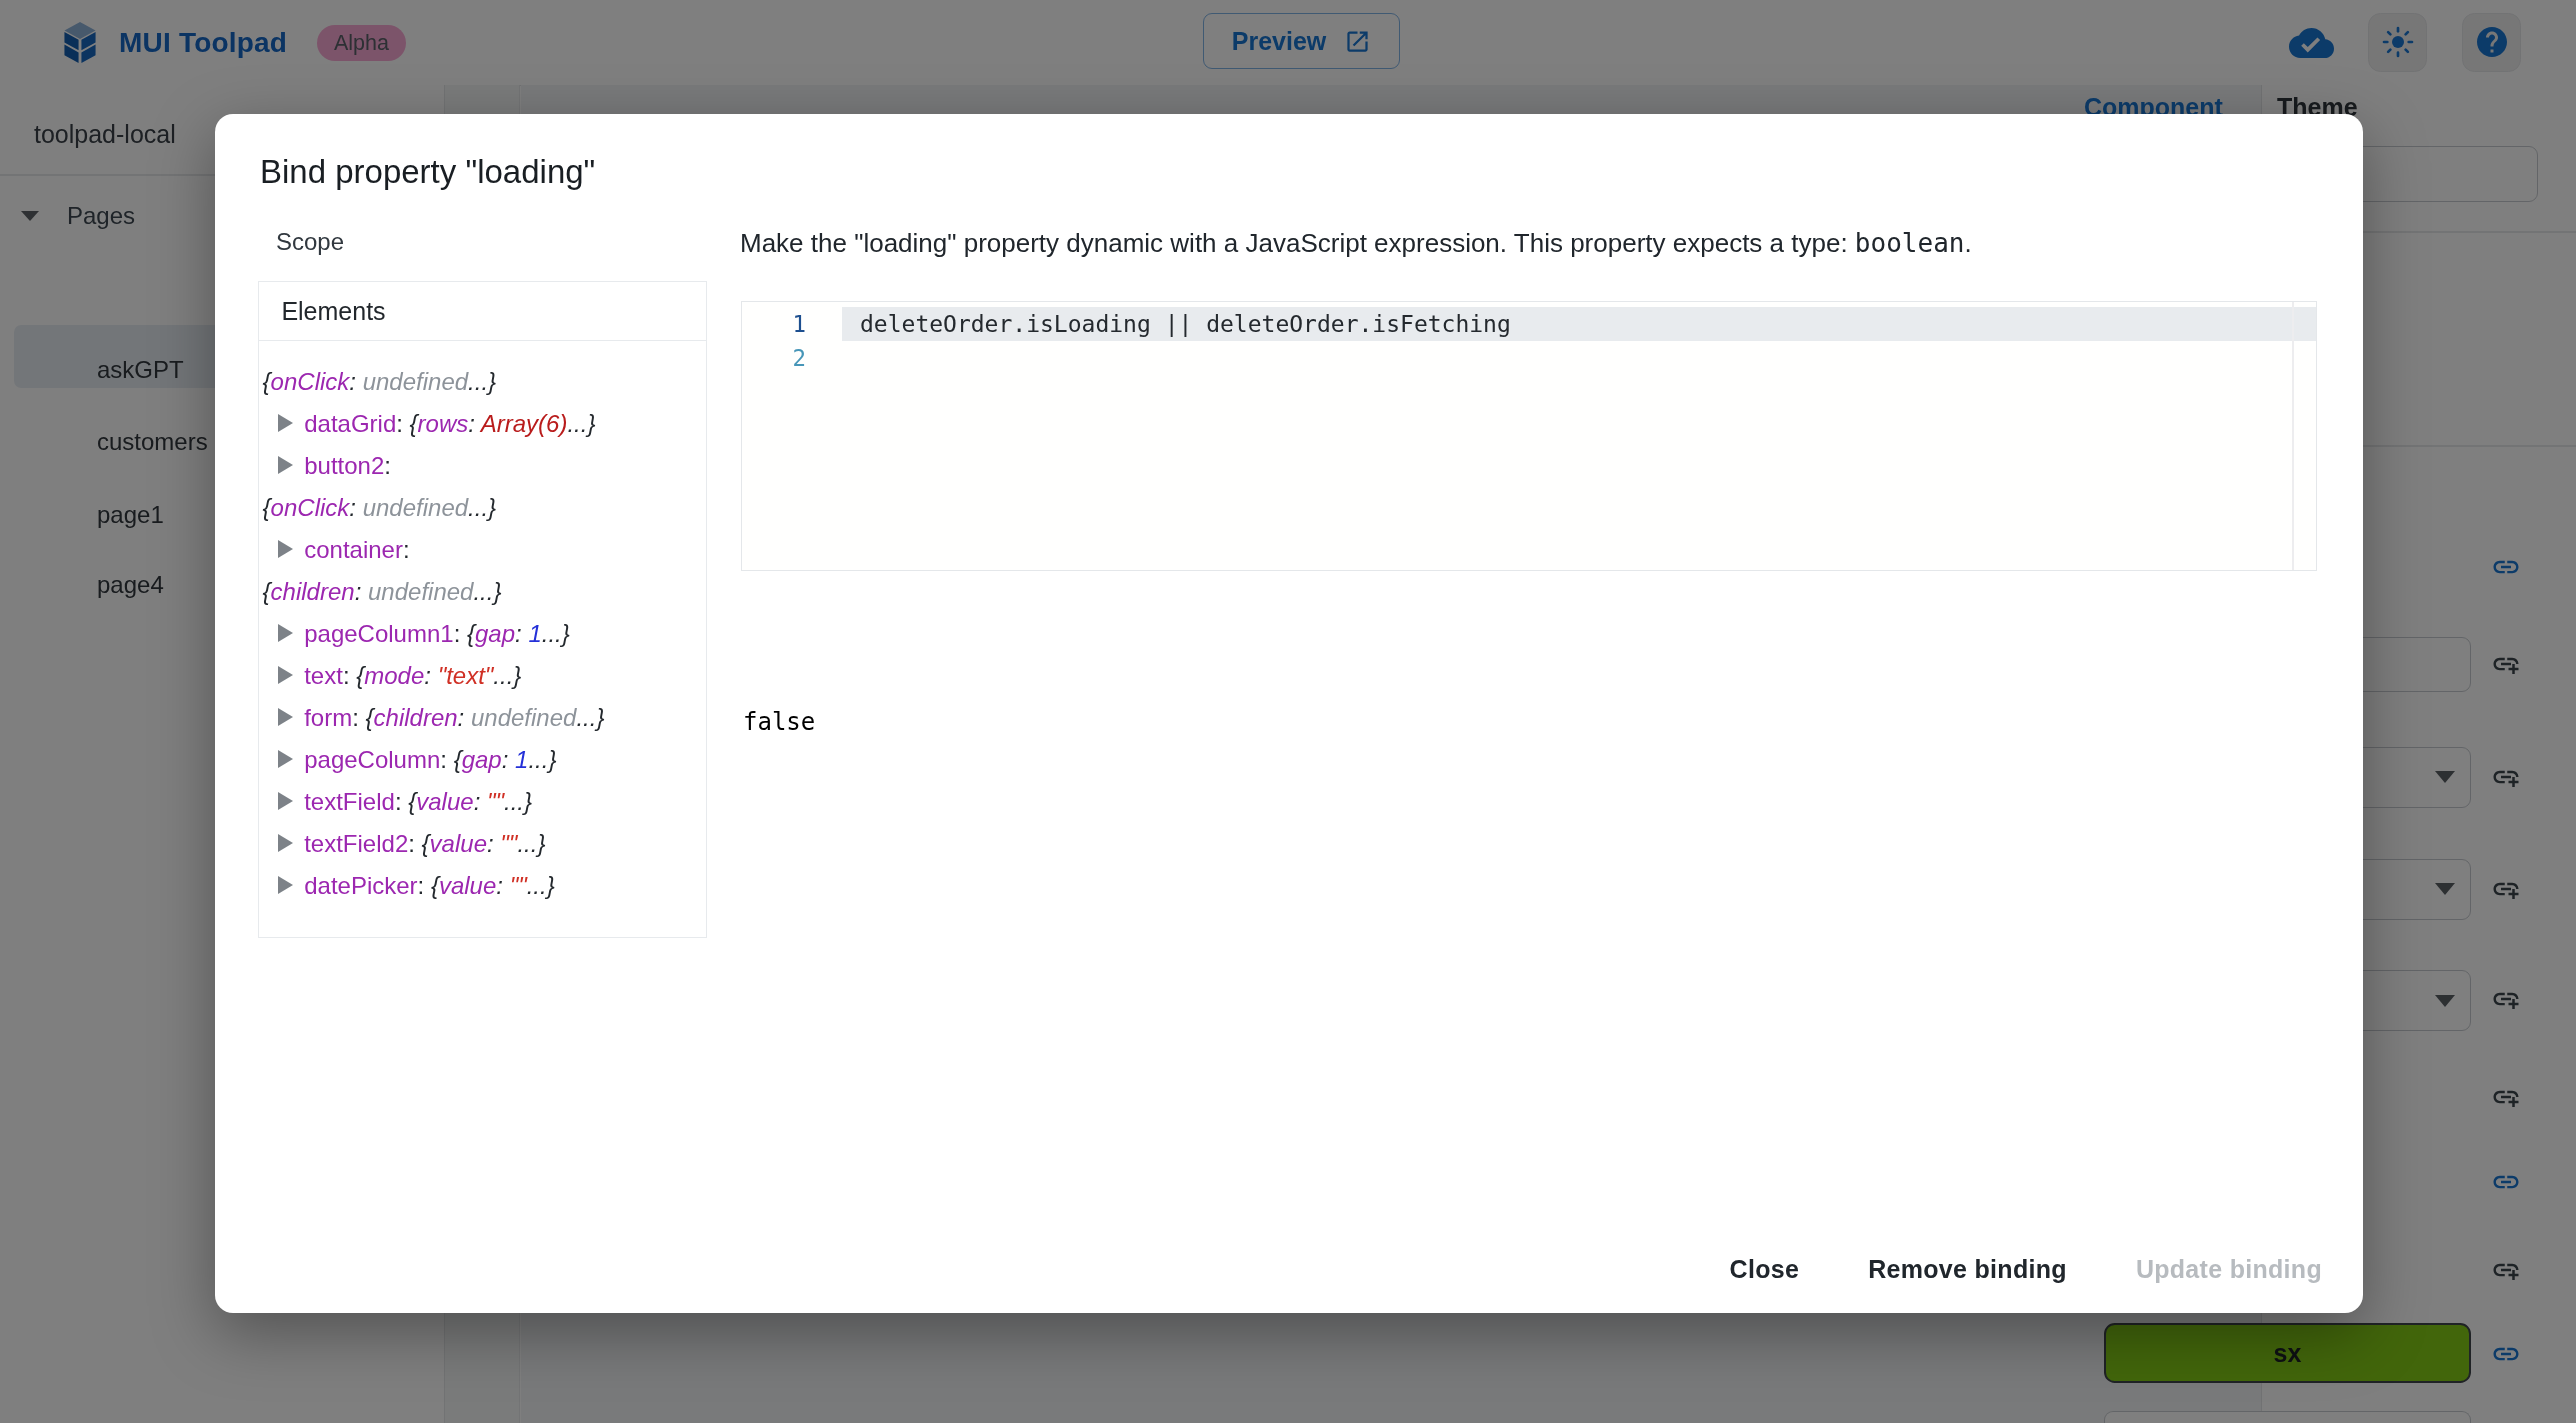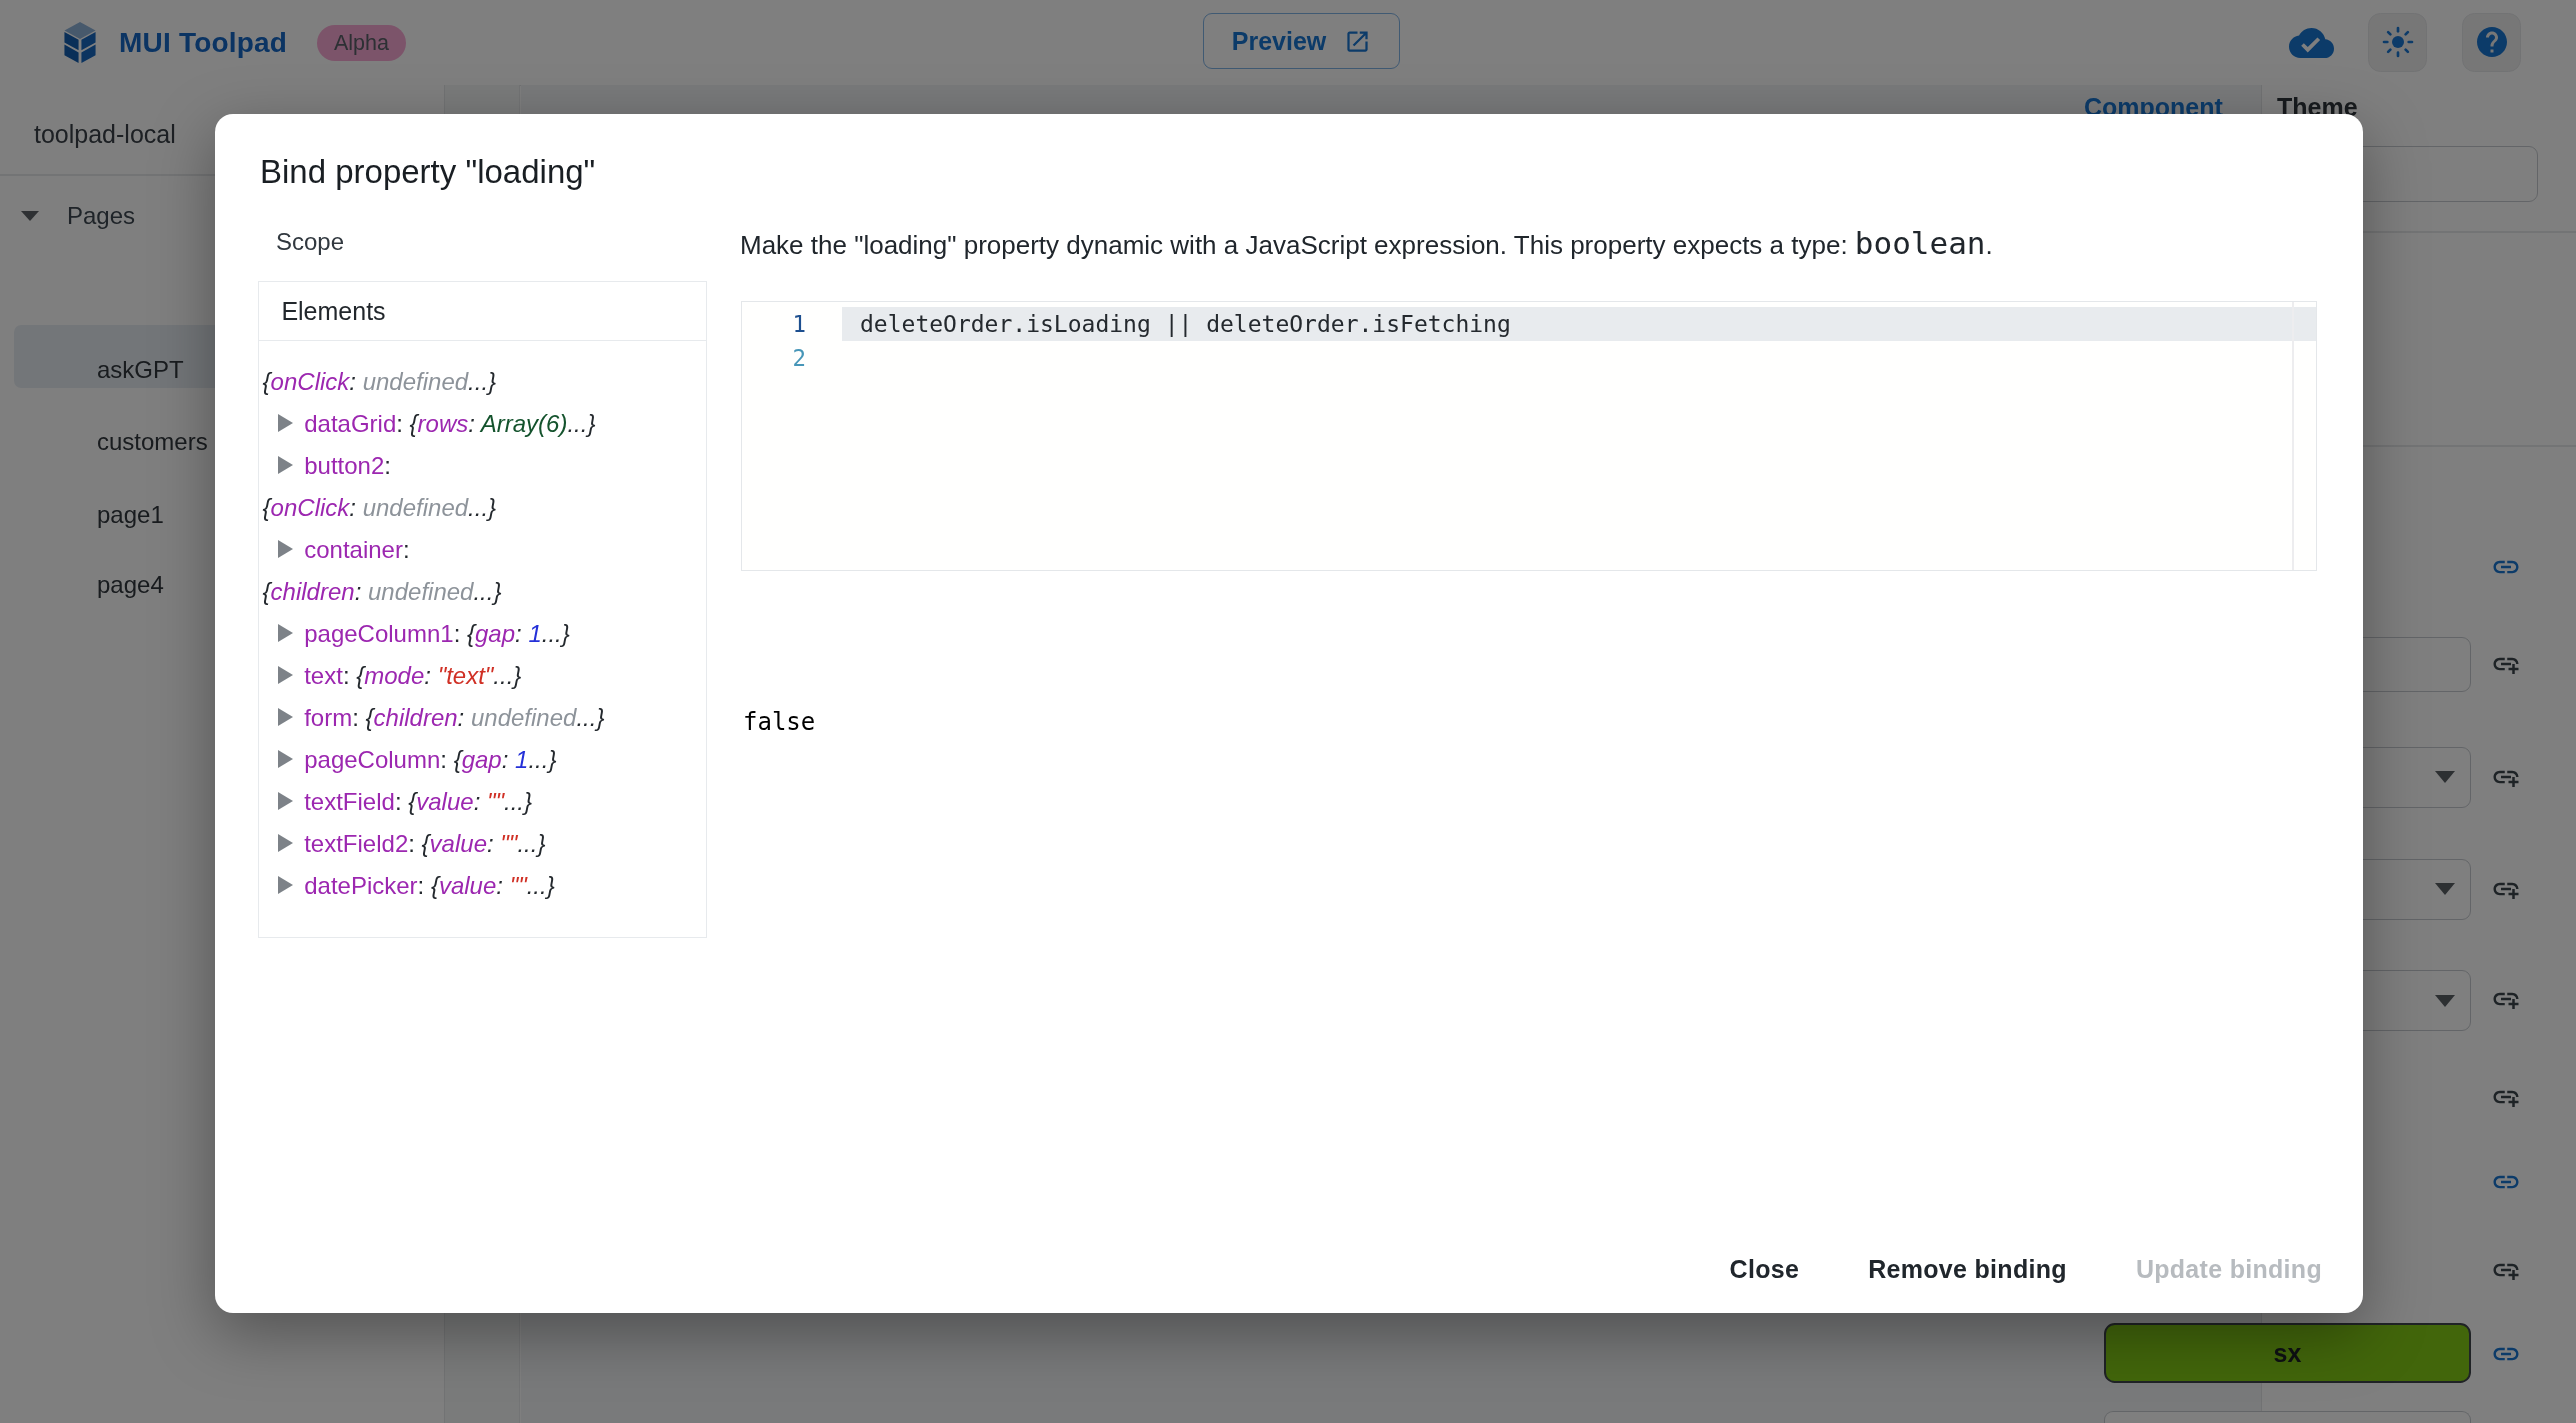--- a/index.html
+++ b/index.html
@@ -54,26 +54,26 @@
   #scope-panel-hd{height:58px;line-height:58px;border-bottom:1.8px solid #e7eaed;font-size:25px;color:#22272c;padding-left:22.4px;}
   #el-list{padding:19.7px 3.6px 0 3.6px;font-size:24px;line-height:42px;white-space:nowrap;}
   .el-line{height:42px;}
   .tri{display:inline-block;width:0;height:0;border-left:15px solid #7d8288;border-top:9px solid transparent;
        border-bottom:9px solid transparent;margin:0 11.6px 0 15px;}
   .tk-ident{color:#9c27b0;}
   .tk-p{color:#24292e;}
   .tk-pi{color:#24292e;font-style:italic;}
   .tk-key{color:#9c27b0;font-style:italic;}
   .tk-undef{color:#8d939a;font-style:italic;}
-  .tk-atom{color:#14532d;font-style:italic;}
+  .tk-atom{color:#b91c1c;font-style:italic;}
   .tk-num{color:#2430d8;font-style:italic;}
   .tk-str{color:#d03025;font-style:italic;}
 
   #dlg-desc{left:525px;top:113px;font-size:26px;color:#20262c;line-height:32px;}
-  .mono{font-family:"DejaVu Sans Mono",monospace;font-size:31px;}
+  .mono{font-family:"DejaVu Sans Mono",monospace;font-size:26px;}
   #editor{left:526px;top:187px;width:1576px;height:270px;border:1.8px solid #e4e7ea;box-sizing:border-box;background:#fffffe;}
   #cm-activeline{position:absolute;left:100px;top:5.4px;right:0;height:34px;background:#e8ebee;}
   .cm-row{position:absolute;left:0;right:0;height:34px;}
   .cm-num{position:absolute;left:0;width:64px;text-align:right;font-family:"DejaVu Sans Mono",monospace;font-size:22.4px;line-height:34px;}
   .cm-code{position:absolute;left:118px;font-family:"DejaVu Sans Mono",monospace;font-size:23px;line-height:34px;color:#24292e;white-space:pre;}
   #cm-gutterline{position:absolute;left:1550px;top:0;bottom:0;width:1.8px;background:#ededef;}
   #num1{color:#1d4f8f;} #num2{color:#4796b8;}
   #result-val{left:528px;top:558px;font-family:"DejaVu Sans Mono",monospace;font-size:24px;color:#000000;margin-top:36px;}
   #dlg-actions{position:absolute;right:35px;top:1130px;height:50px;display:flex;align-items:center;gap:57px;}
   .dlg-btn{font-size:25px;font-weight:600;letter-spacing:0.3px;color:#20262c;background:none;border:0;font-family:inherit;}

